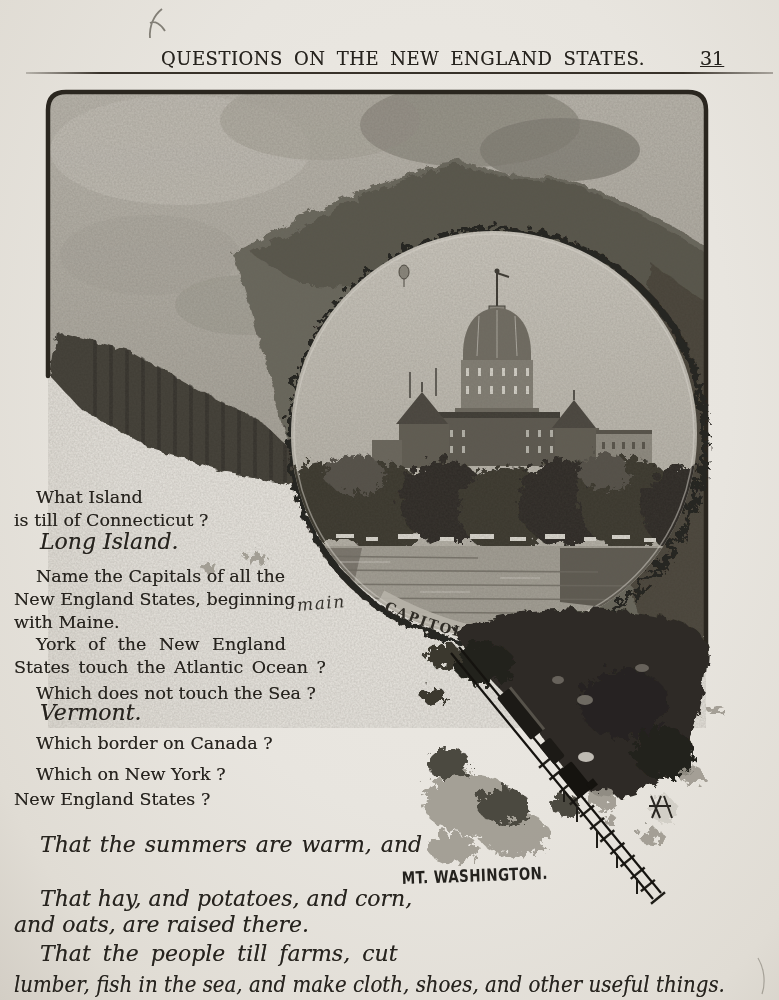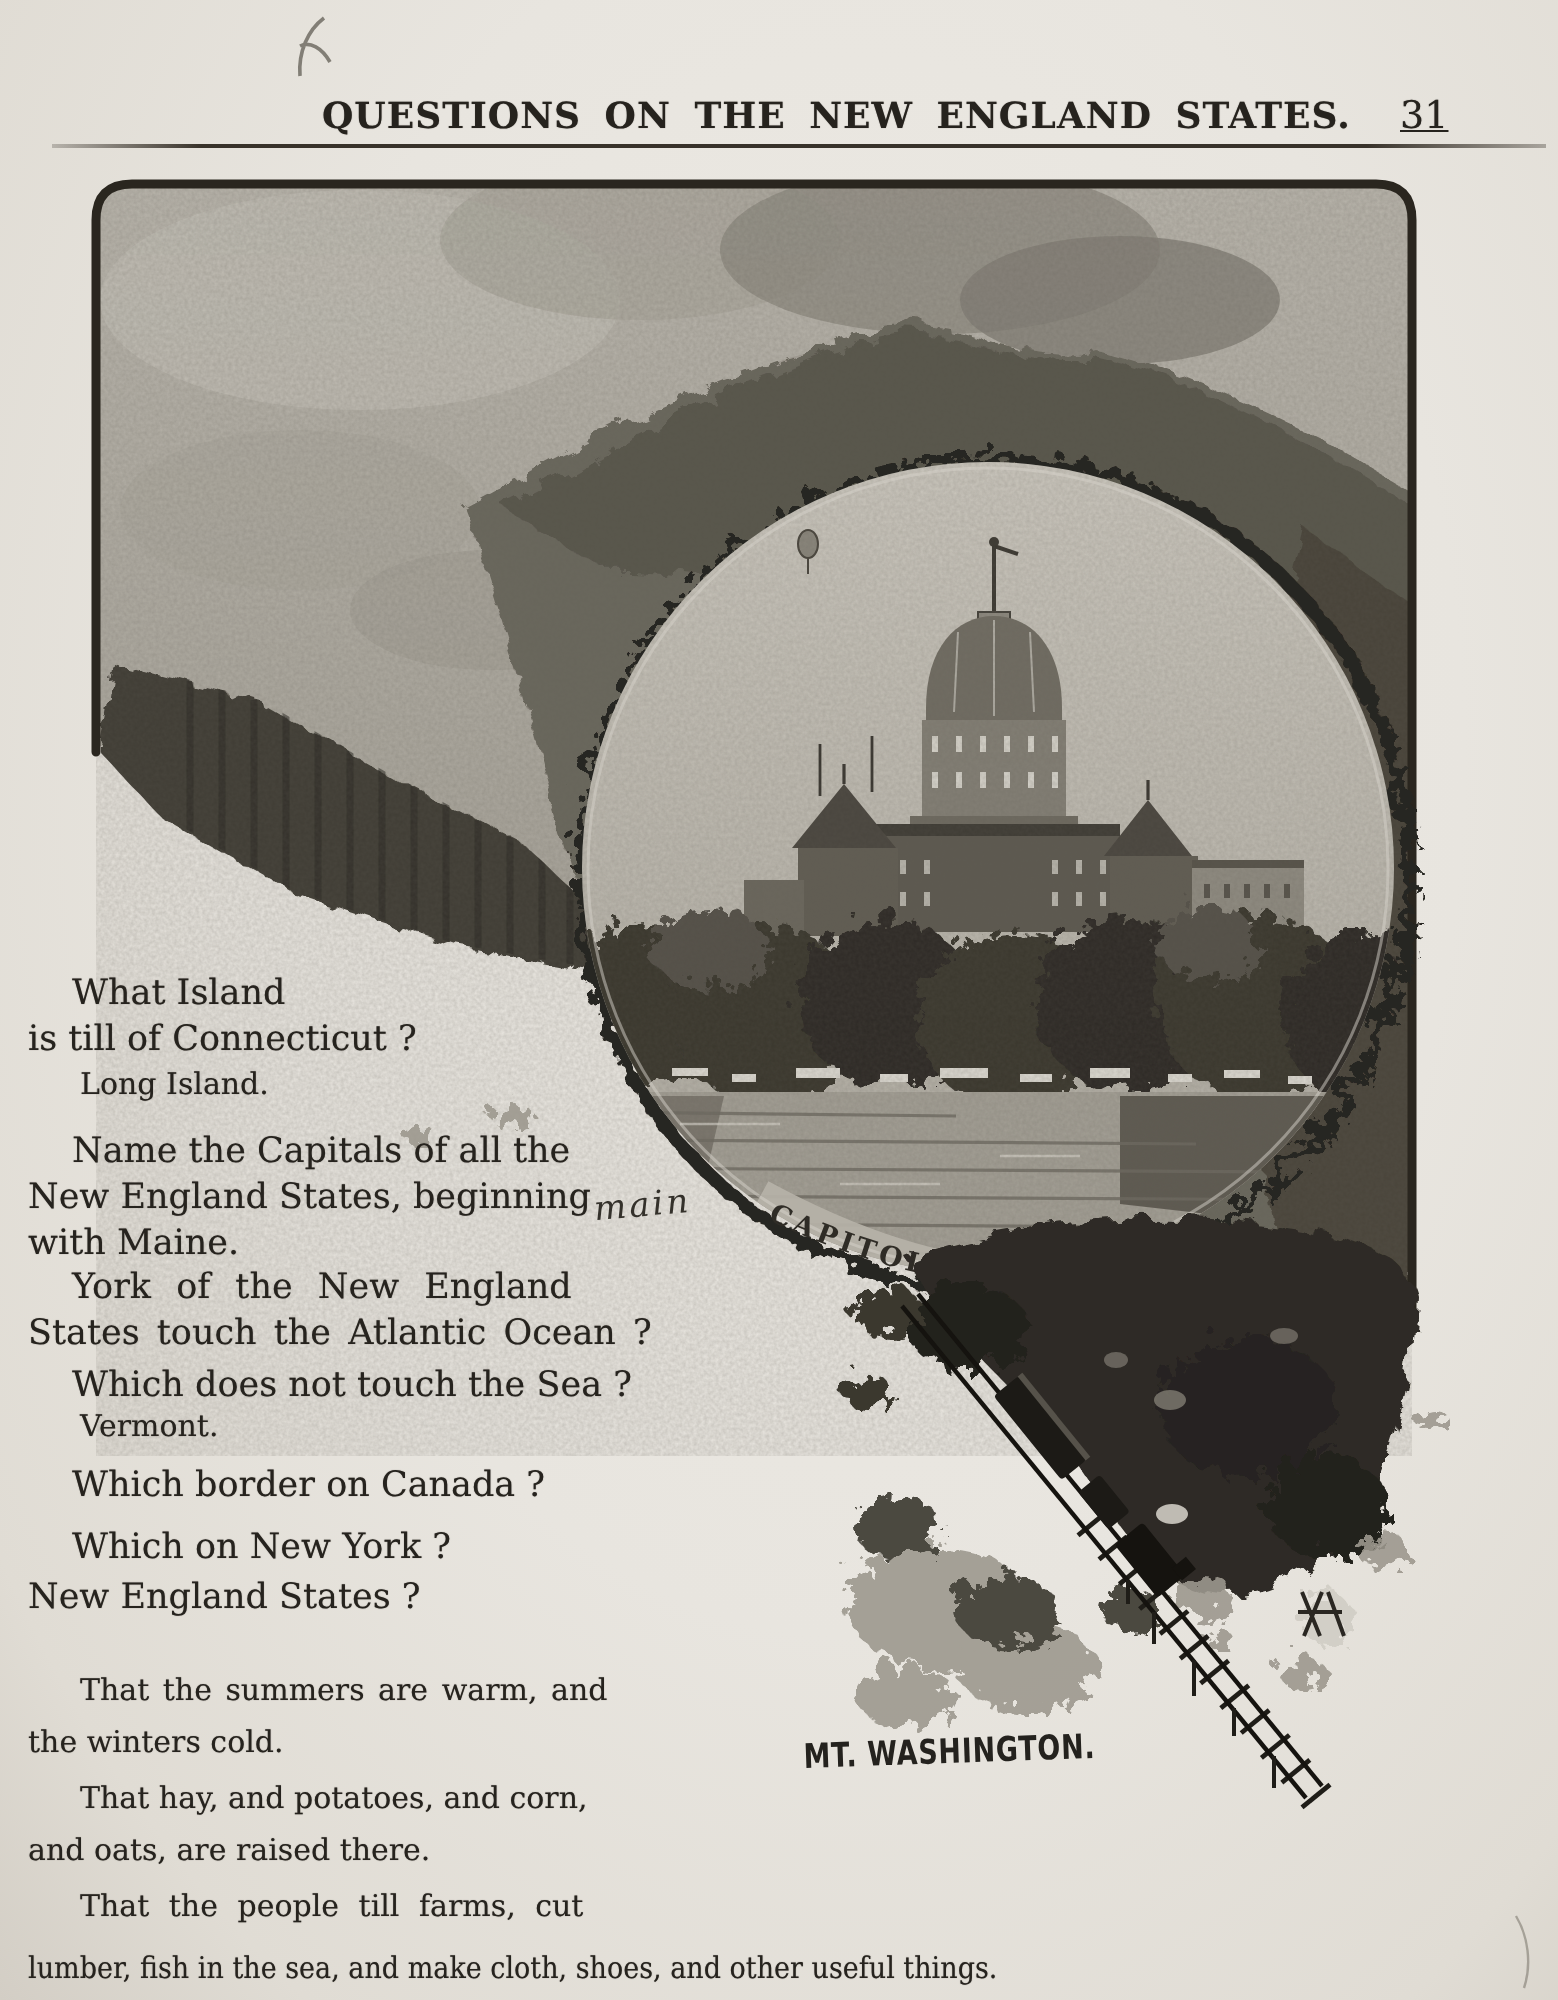--- a/index.html
+++ b/index.html
@@ -5,32 +5,32 @@
   html,body{margin:0;padding:0;background:#b9b6b0;}
   .page{
     position:relative;width:779px;height:1000px;margin:0 auto;overflow:hidden;
     background:
       radial-gradient(ellipse at 55% 38%, #edeae4 0%, #e8e5df 50%, #e0dcd4 84%, #d3cec5 100%);
     font-family:"DejaVu Serif", serif;
     color:#26231e;
   }
   .txt{ text-shadow:0 0 .5px rgba(40,34,27,.5); }
   .hdr-title{
-    position:absolute;top:48px;left:161px;font-size:18px;font-weight:700;
+    position:absolute;top:48px;left:161px;font-size:18px;font-weight:400;
     letter-spacing:.5px;word-spacing:5px;white-space:nowrap;
   }
   .hdr-num{ position:absolute;top:47px;left:700px;font-size:19px;text-decoration:underline; }
   .rule{
     position:absolute;top:72px;left:26px;width:747px;height:2px;
     background:linear-gradient(90deg,rgba(56,50,42,.25),#38322a 10%,#38322a 88%,rgba(56,50,42,.35));
   }
   .art{ position:absolute;left:0;top:0;width:779px;height:1000px; }
   .q,.a{ position:absolute;left:14px;z-index:3;margin-top:46px; }
   .q{ font-size:17.5px;line-height:23px; }
-  .a{ font-size:15px;line-height:26px; }
+  .a{ font-size:22px;line-height:26px;font-style:italic; }
   .ln{ white-space:nowrap; }
   .ind{ padding-left:22px; }
   .a .ind{ padding-left:26px; }
   .ws2{ word-spacing:2px; } .ws3{ word-spacing:3px; }
   .ws5{ word-spacing:5px; } .ws7{ word-spacing:7px; }
   .lh31{ line-height:31px; }
   .fit{ transform:scaleX(.9);transform-origin:left center; }
   .hand{
     position:absolute;left:297px;top:593px;z-index:3;
     font-family:"DejaVu Serif",serif;font-style:italic;font-size:17px;
@@ -371,21 +371,20 @@
   <div class="q txt" style="top:717px">
     <div class="ln ind">Which on New York ?</div>
   </div>
 
   <div class="q txt" style="top:742px">
     <div class="ln">New England States ?</div>
   </div>
 
   <div class="a txt" style="top:786px">
     <div class="ln ind ws2">That the summers are warm, and</div>
-    <div class="ln">the winters cold.</div>
   </div>
 
   <div class="a txt" style="top:840px">
     <div class="ln ind">That hay, and potatoes, and corn,</div>
     <div class="ln">and oats, are raised there.</div>
   </div>
 
   <div class="a lh31 txt" style="top:892px">
     <div class="ln ind ws5">That the people till farms, cut</div>
     <div class="ln fit">lumber, fish in the sea, and make cloth, shoes, and other useful things.</div>

